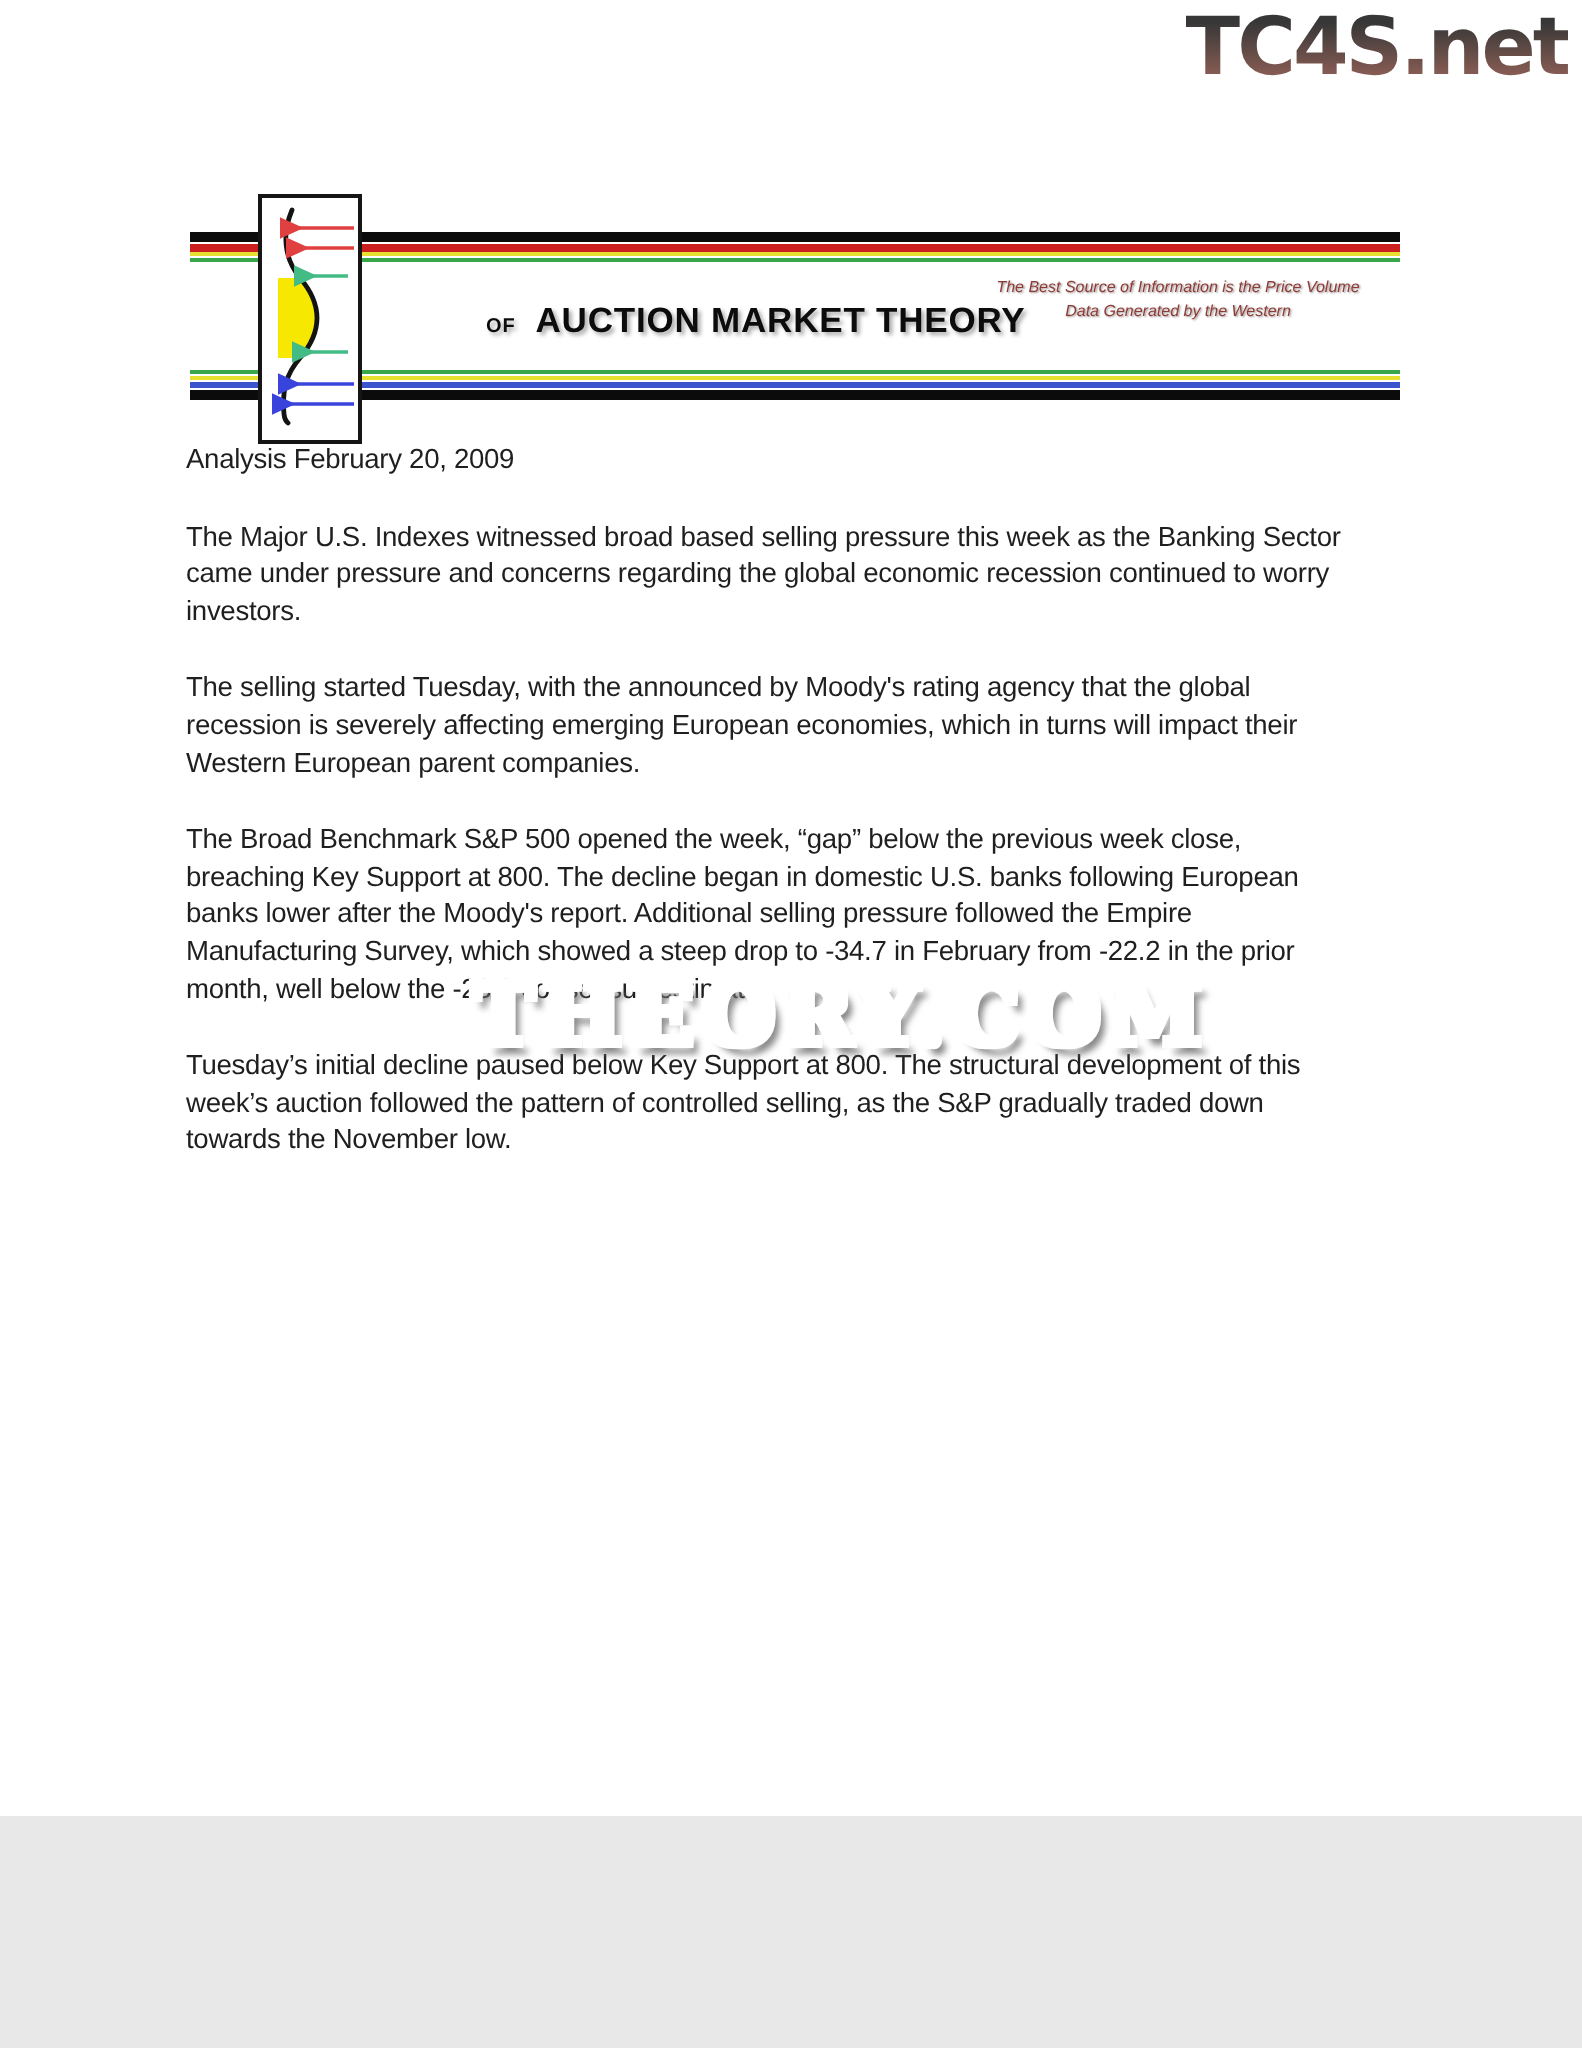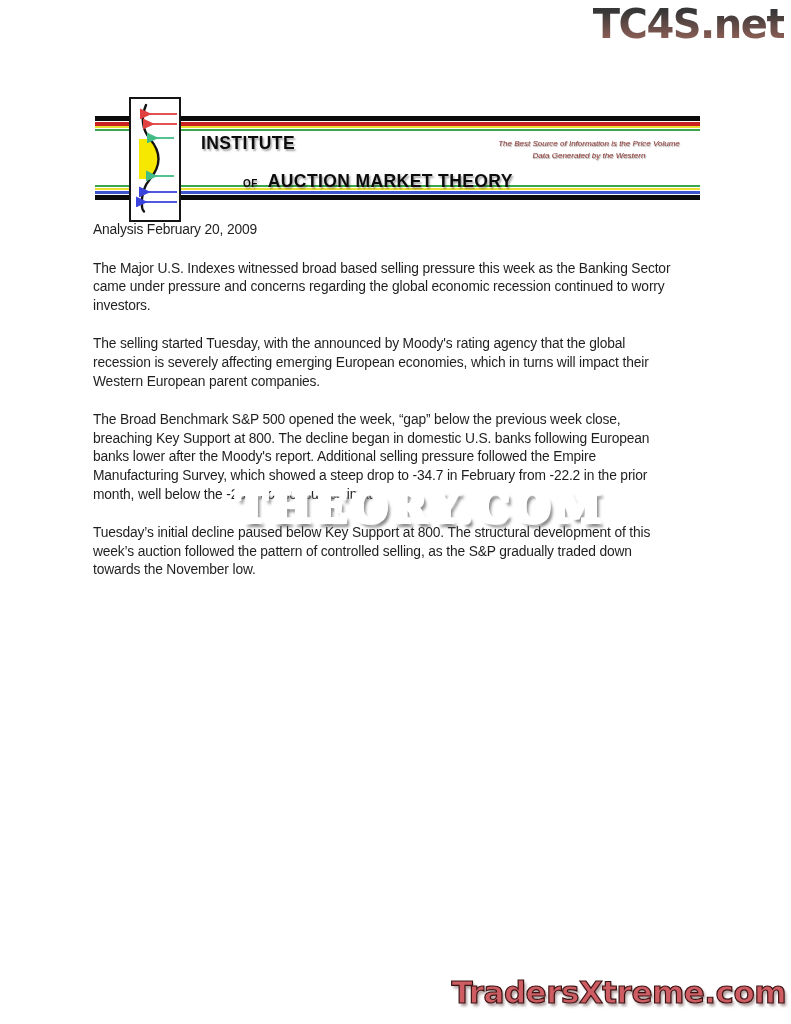--- a/index.html
+++ b/index.html
@@ -1,17 +1,17 @@
 <!DOCTYPE html>
 <html style="--stripe_black: #0b0b0b; --stripe_red: #cc2020; --stripe_yellow: #e8e030; --stripe_green: #3aa84a; --stripe_blue: #3c55cc; --logo_yellow: #f6e800; --arrow_red: #e04040; --arrow_green: #42bb85; --arrow_blue: #3a44dd; --curve_black: #131313; --tagline_maroon: #8d3b36; --body_text: #1f1f1f; --dlsub_red: #c41e24; --traders_fill: #cd5c63; --traders_outline: #3b1212; --tc4s_top: #373737; --tc4s_bottom: #936258;"><head>
 <meta charset="utf-8">
 <style>
   html,body{margin:0;padding:0;background:#e8e8e8;}
   .page{
-    position:relative;width:791px;height:1024px;background:#fff;
+    position:relative;width:791px;height:908px;background:#fff;
     overflow:hidden;font-family:"Liberation Sans",sans-serif;
     margin:0 auto;
   }
   
   .wm-top{
     position:absolute;top:1px;right:7px;
     font-family:"DejaVu Sans",sans-serif;font-weight:800;
     font-size:40px;letter-spacing:-1.5px;
     background:linear-gradient(180deg,var(--tc4s_top) 22%,var(--tc4s_bottom) 88%);
     -webkit-background-clip:text;background-clip:text;color:transparent;
@@ -125,21 +125,20 @@
           <line class="ar-red" x1="46" y1="25" x2="21" y2="25" marker-end="url(#mr)"></line>
           <line class="ar-green" x1="43" y1="39" x2="25" y2="39" marker-end="url(#mg)"></line>
           <line class="ar-green" x1="43" y1="77" x2="24" y2="77" marker-end="url(#mg)"></line>
           <line class="ar-blue" x1="46" y1="93" x2="17" y2="93" marker-end="url(#mb)"></line>
           <line class="ar-blue" x1="46" y1="103" x2="14" y2="103" marker-end="url(#mb)"></line>
         </g>
       </svg>
     </div>
 
     <div class="title-block">
-      <div class="title-line1">INSTITUTE</div>
       <div class="title-line2"><span class="title-of">OF</span>&nbsp; <span>AUCTION MARKET THEORY</span></div>
     </div>
 
     <div class="tagline">
       <div>The Best Source of Information is the Price Volume</div>
       <div>Data Generated by the Western</div>
     </div>
   </div>
 
   <div class="body-text">

